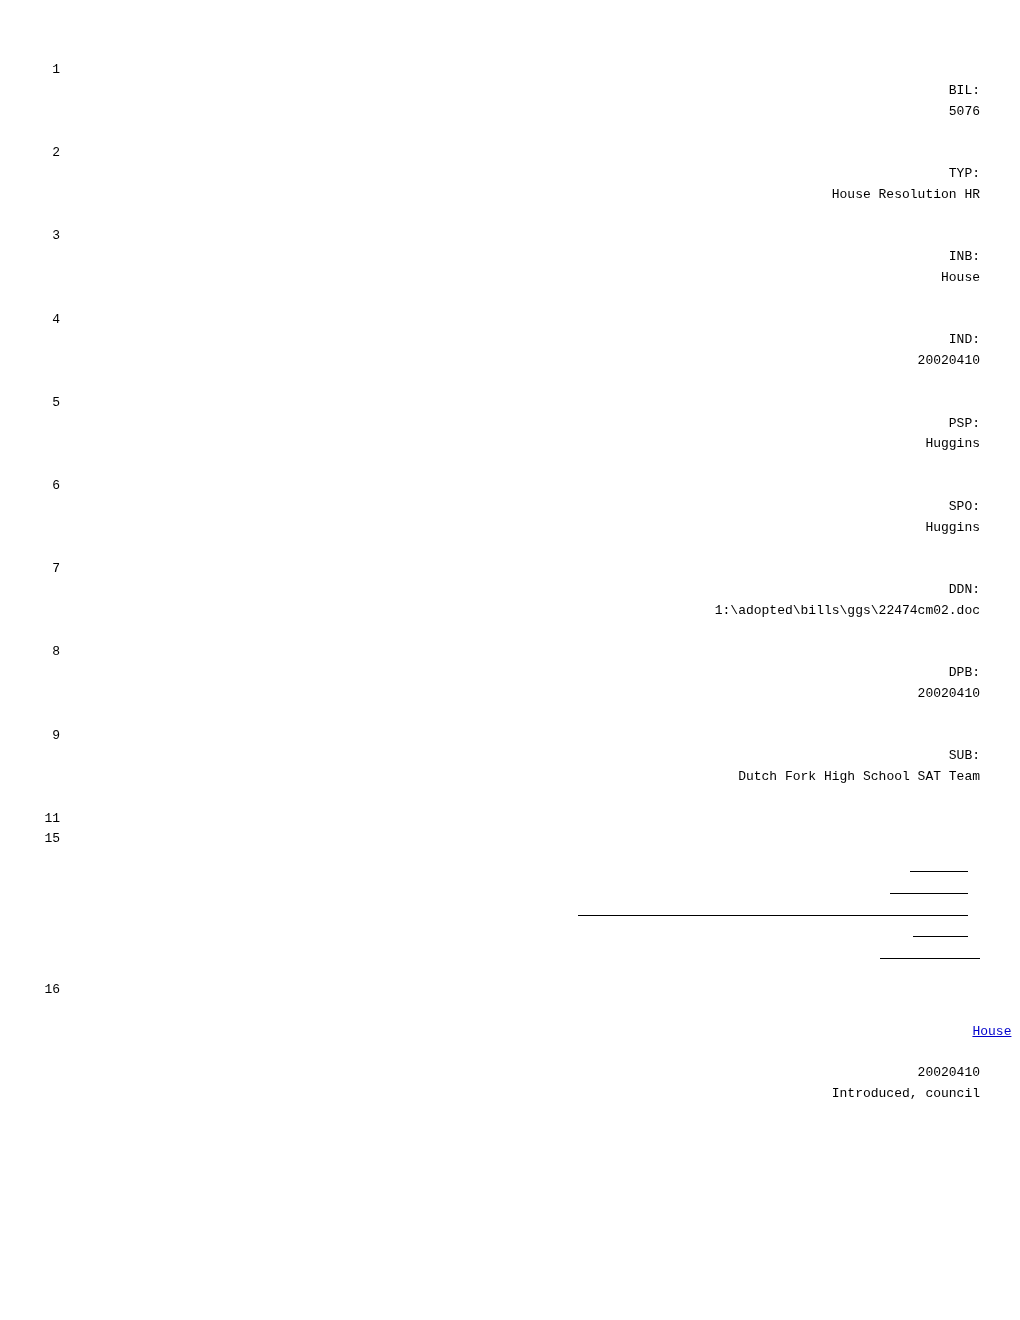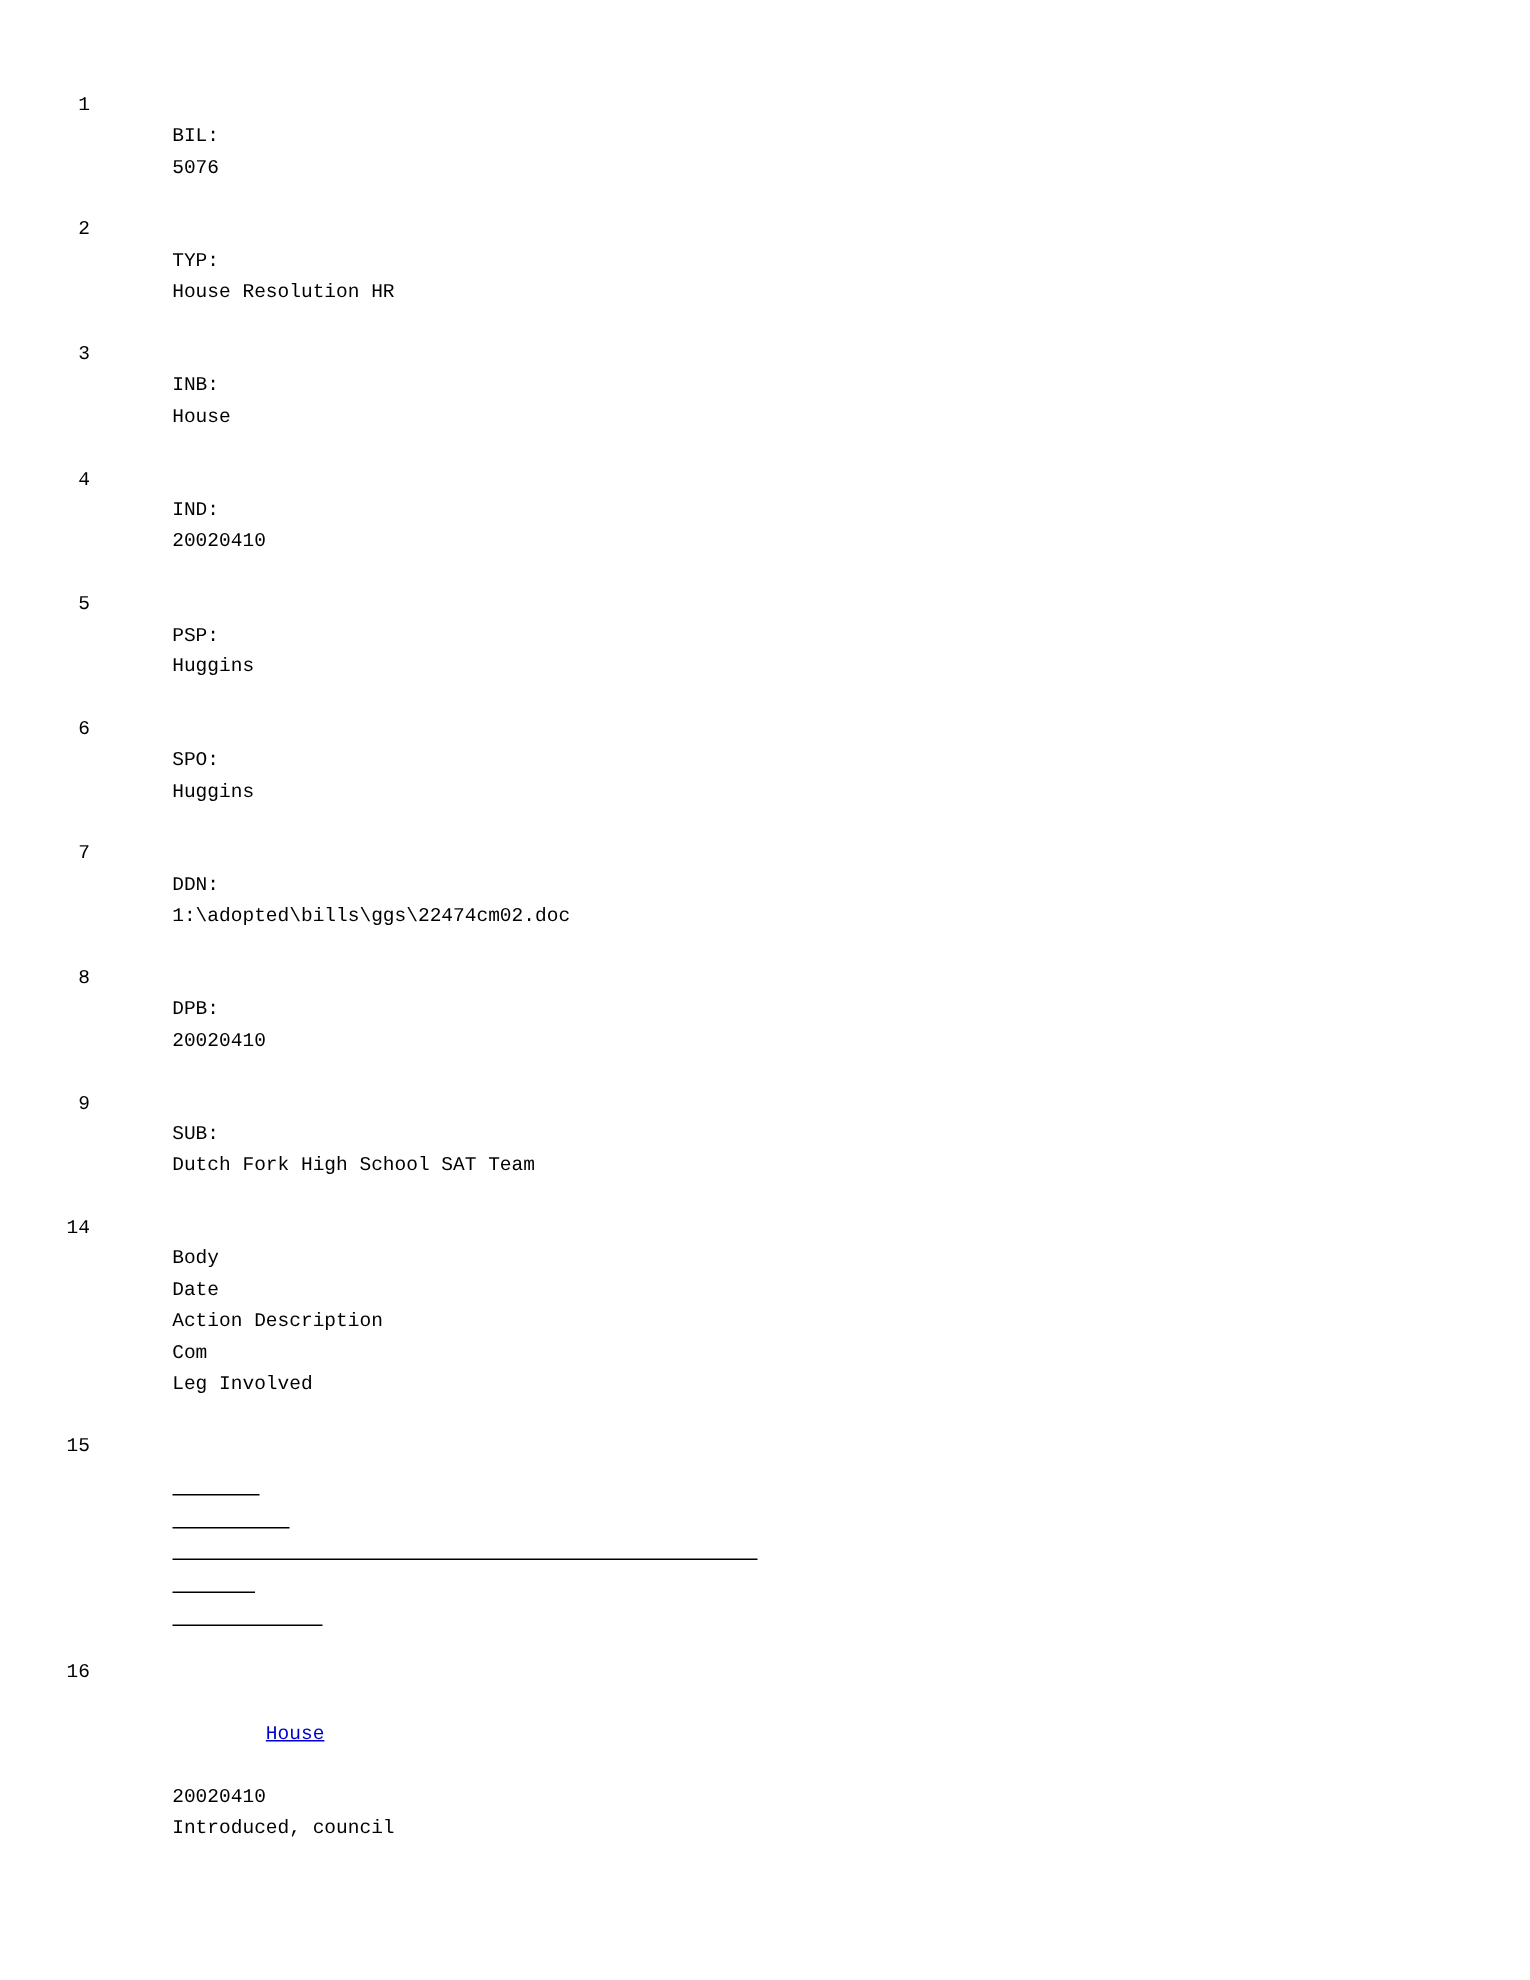--- a/index.html
+++ b/index.html
@@ -34,20 +34,21 @@
       text-align: right;
       padding-right: 8px;
       color: #000000;
       flex-shrink: 0;
       user-select: none;
     }
 
     .line-content {
       flex: 1;
       white-space: pre;
+      text-align: right;
     }
 
     .field-label {
       display: inline-block;
       width: 50px;
     }
 
     .field-value {
       display: inline;
     }
@@ -153,33 +154,27 @@
 
   <div class="line">
     <span class="line-number">9</span>
     <span class="line-content">
       <span class="field-label">SUB:</span>
       <span class="field-value">Dutch Fork High School SAT Team</span>
     </span>
   </div>
 
 
+  <div class="line">
+    <span class="line-number">11</span>
+    <span class="line-content">&nbsp;</span>
+  </div>
 
 
 
-  <div class="line">
-    <span class="line-number">14</span>
-    <span class="line-content">
-      <span class="col-body">Body</span>
-      <span class="col-date">Date</span>
-      <span class="col-action">Action Description</span>
-      <span class="col-com">Com</span>
-      <span class="col-leg">Leg Involved</span>
-    </span>
-  </div>
 
   <div class="line">
     <span class="line-number">15</span>
     <span class="line-content">
       <span style="display:inline-block; width:58px; border-bottom:1px solid #000; margin-right:12px;">&nbsp;</span>
       <span style="display:inline-block; width:78px; border-bottom:1px solid #000; margin-right:12px;">&nbsp;</span>
       <span style="display:inline-block; width:390px; border-bottom:1px solid #000; margin-right:12px;">&nbsp;</span>
       <span style="display:inline-block; width:55px; border-bottom:1px solid #000; margin-right:12px;">&nbsp;</span>
       <span style="display:inline-block; width:100px; border-bottom:1px solid #000;">&nbsp;</span>
     </span>

